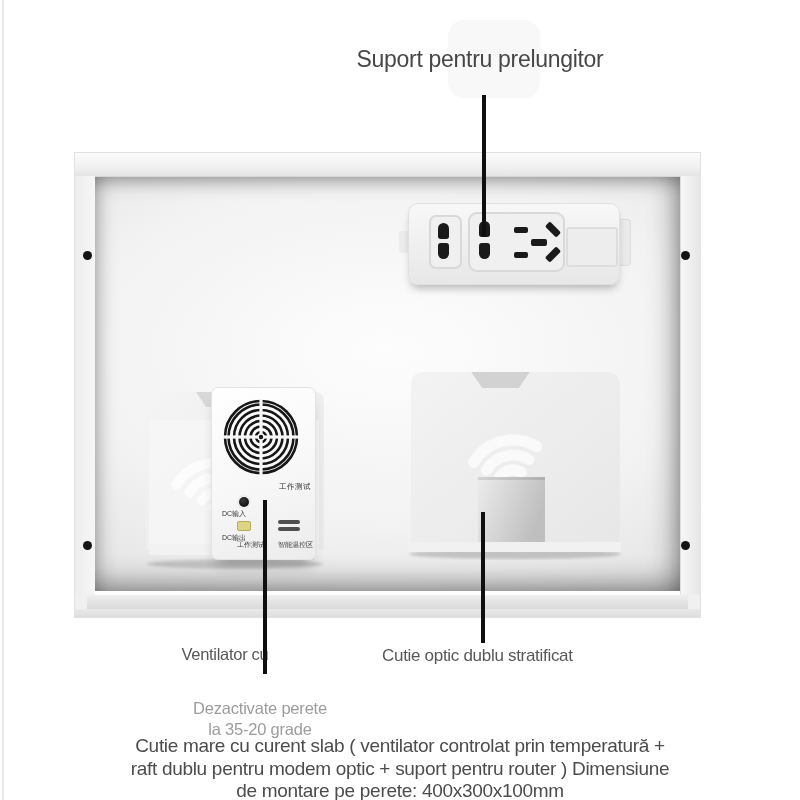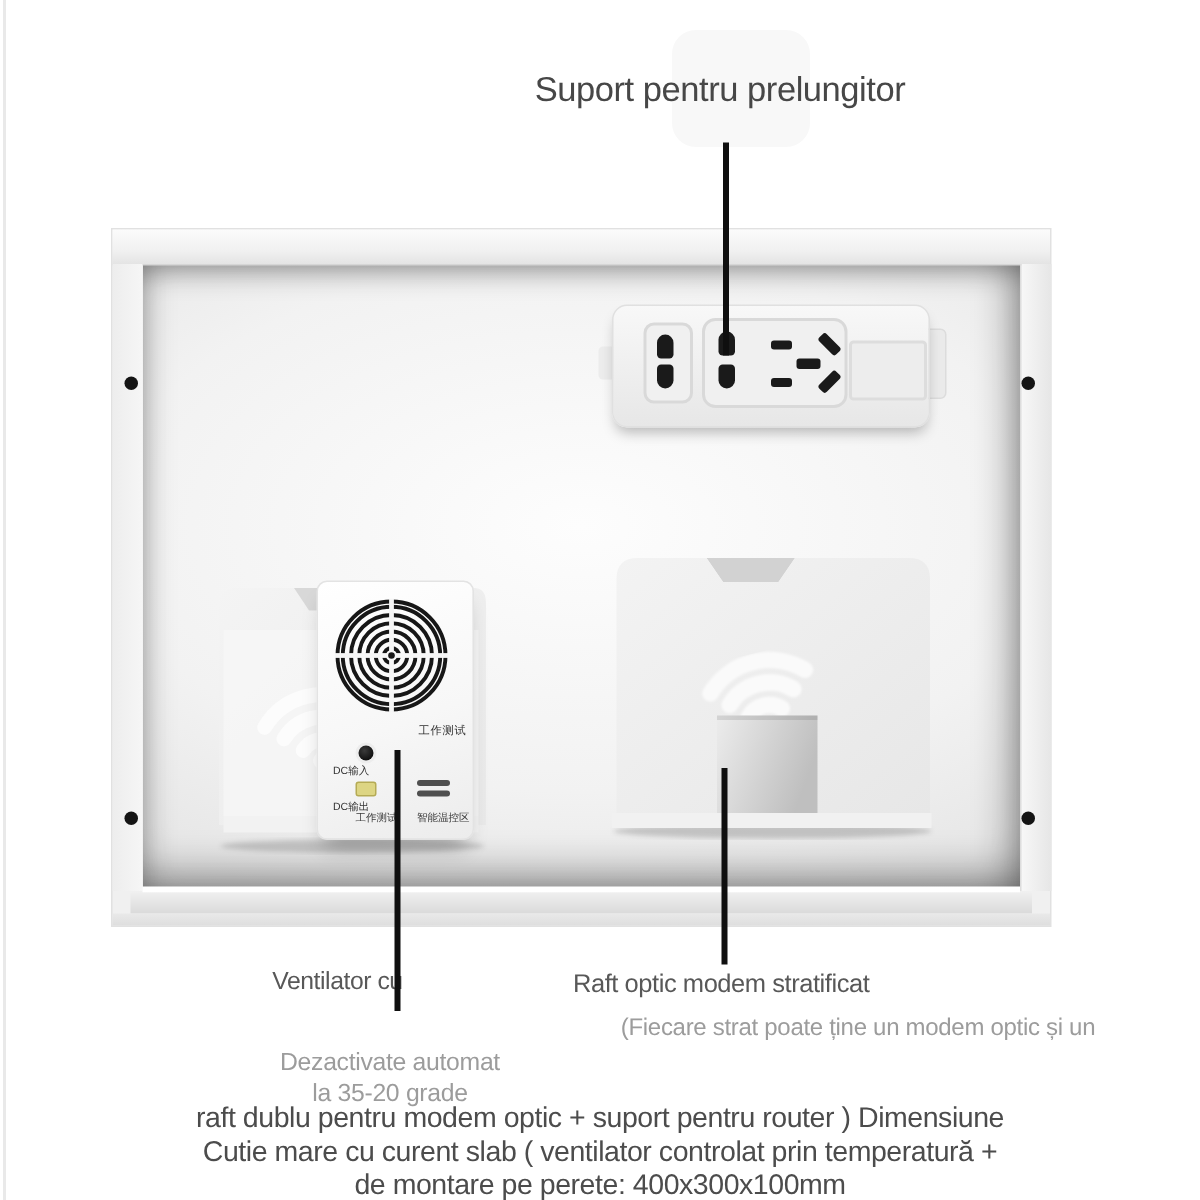--- a/index.html
+++ b/index.html
@@ -217,27 +217,26 @@
   </div>
 
   <div class="abs leader" id="leader-strip"></div>
   <div class="abs leader" id="leader-fan"></div>
   <div class="abs leader" id="leader-shelf"></div>
 
   <div class="abs fan-label">
     <div>Ventilator cu</div>
   </div>
   <div class="abs fan-note">
-    <div>Dezactivate automat</div>
+    <div>Dezactivate perete</div>
     <div>la 35-20 grade</div>
   </div>
-  <div class="abs shelf-label">Raft optic modem stratificat</div>
+  <div class="abs shelf-label">Cutie optic dublu stratificat</div>
   <div class="abs shelf-note">
-    <div>(Fiecare strat poate ține un modem optic și un</div>
   </div>
 
   <div class="abs footer">
+    <div>Cutie mare cu curent slab ( ventilator controlat prin temperatură +</div>
     <div>raft dublu pentru modem optic + suport pentru router ) Dimensiune</div>
-    <div>Cutie mare cu curent slab ( ventilator controlat prin temperatură +</div>
     <div>de montare pe perete: 400x300x100mm</div>
   </div>
 
 </div>
 
 </body></html>

